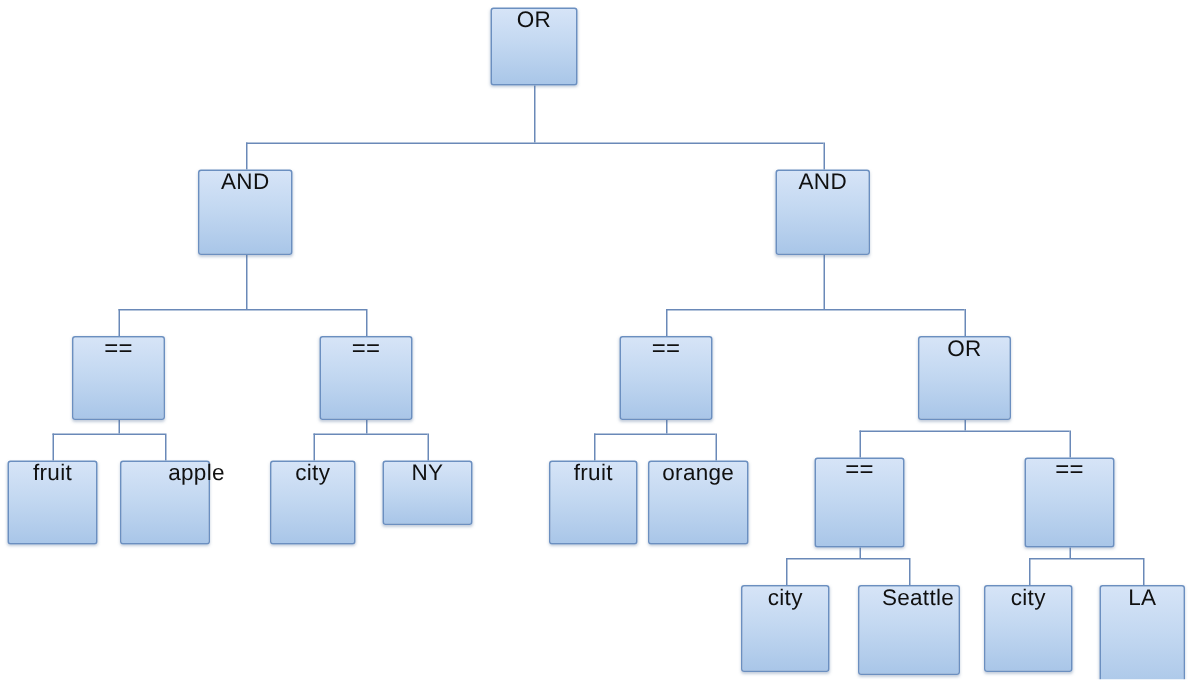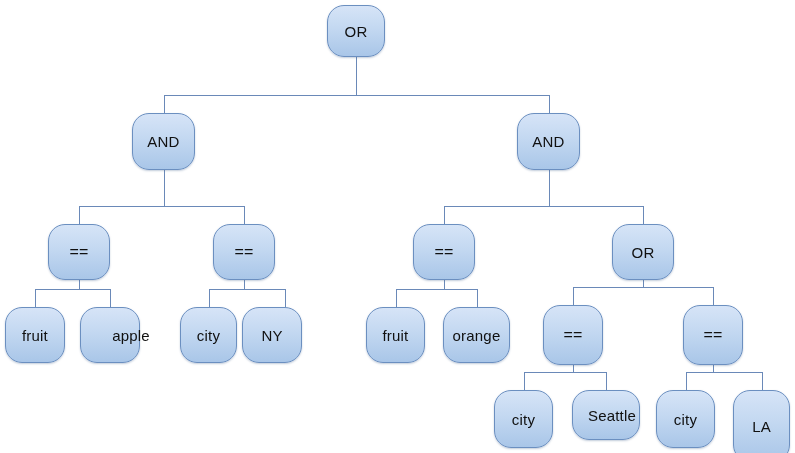--- a/index.html
+++ b/index.html
@@ -12,24 +12,23 @@
     width: 795px;
     height: 453px;
     background: #ffffff;
     overflow: hidden;
     font-family: "Liberation Sans", sans-serif;
   }
   .node {
     position: absolute;
     box-sizing: border-box;
     display: flex;
-    align-items: center;
     justify-content: center;
     border: 1px solid #6b8fc0;
-    border-radius: 17px;
+    border-radius: 2px;
     background: linear-gradient(to bottom, #d6e4f7 0%, #c3d8f1 45%, #a9c6e8 100%);
     box-shadow: 0 1px 2px rgba(80, 110, 150, 0.35);
     color: #101010;
     font-size: 15px;
     line-height: 1;
     letter-spacing: 0.2px;
     white-space: nowrap;
     z-index: 2;
   }
   .node.op {
@@ -113,39 +112,39 @@
       </div>
       <div class="node leaf" style="left: 5px; top: 307px; width: 60px; height: 56px;">
         <span>fruit</span>
       </div>
       <div class="node leaf" style="left: 80px; top: 307px; width: 60px; height: 56px; padding-left: 42px;">
         <span>apple</span>
       </div>
       <div class="node leaf" style="left: 180px; top: 307px; width: 57px; height: 56px;">
         <span>city</span>
       </div>
-      <div class="node leaf" style="left: 242px; top: 307px; width: 60px; height: 56px;">
+      <div class="node leaf" style="left: 255px; top: 307px; width: 60px; height: 43px;">
         <span>NY</span>
       </div>
       <div class="node leaf" style="left: 366px; top: 307px; width: 59px; height: 56px;">
         <span>fruit</span>
       </div>
-      <div class="node leaf" style="left: 443px; top: 307px; width: 67px; height: 56px;">
+      <div class="node leaf" style="left: 432px; top: 307px; width: 67px; height: 56px;">
         <span>orange</span>
       </div>
       <div class="node eq" style="left: 543px; top: 305px; width: 60px; height: 60px;">
         <span>==</span>
       </div>
       <div class="node eq" style="left: 683px; top: 305px; width: 60px; height: 60px;">
         <span>==</span>
       </div>
       <div class="node leaf" style="left: 494px; top: 390px; width: 59px; height: 58px;">
         <span>city</span>
       </div>
-      <div class="node leaf" style="left: 572px; top: 390px; width: 68px; height: 50px; padding-left: 12px;">
+      <div class="node leaf" style="left: 572px; top: 390px; width: 68px; height: 60px; padding-left: 12px;">
         <span>Seattle</span>
       </div>
       <div class="node leaf" style="left: 656px; top: 390px; width: 59px; height: 58px;">
         <span>city</span>
       </div>
       <div class="node leaf" style="left: 733px; top: 390px; width: 57px; height: 72px;">
         <span>LA</span>
       </div>
     </div>
 </div>

